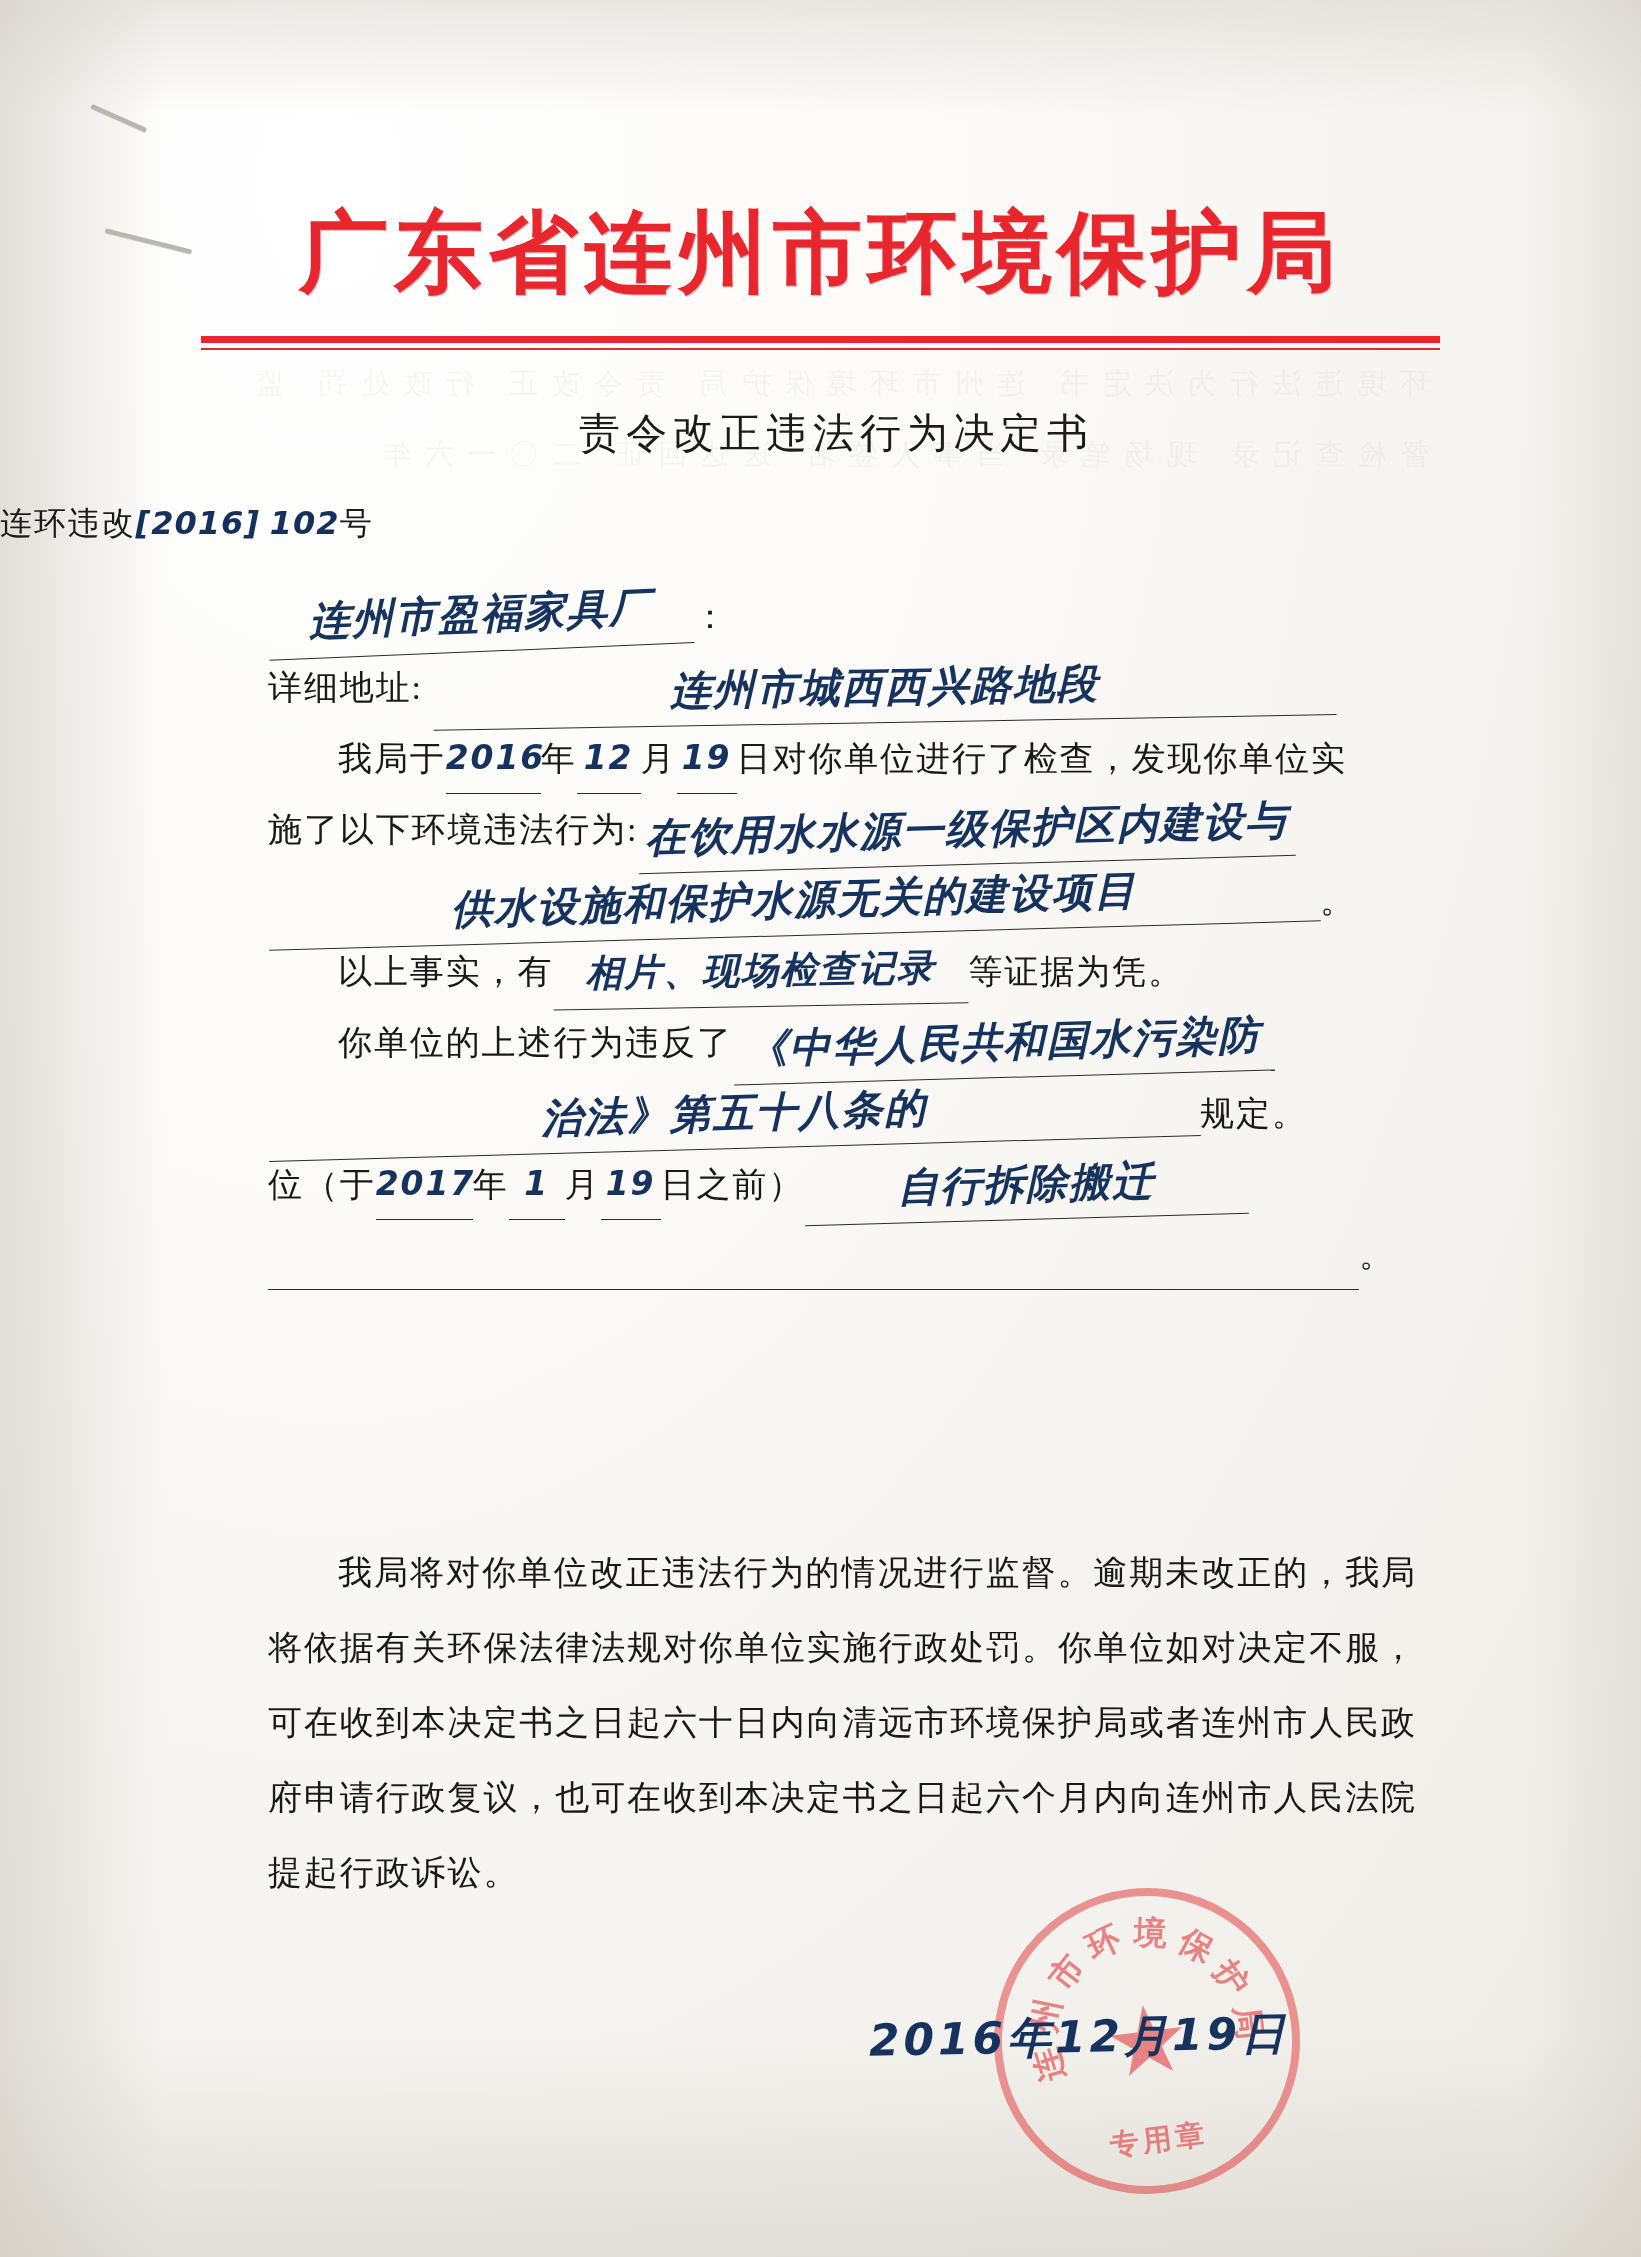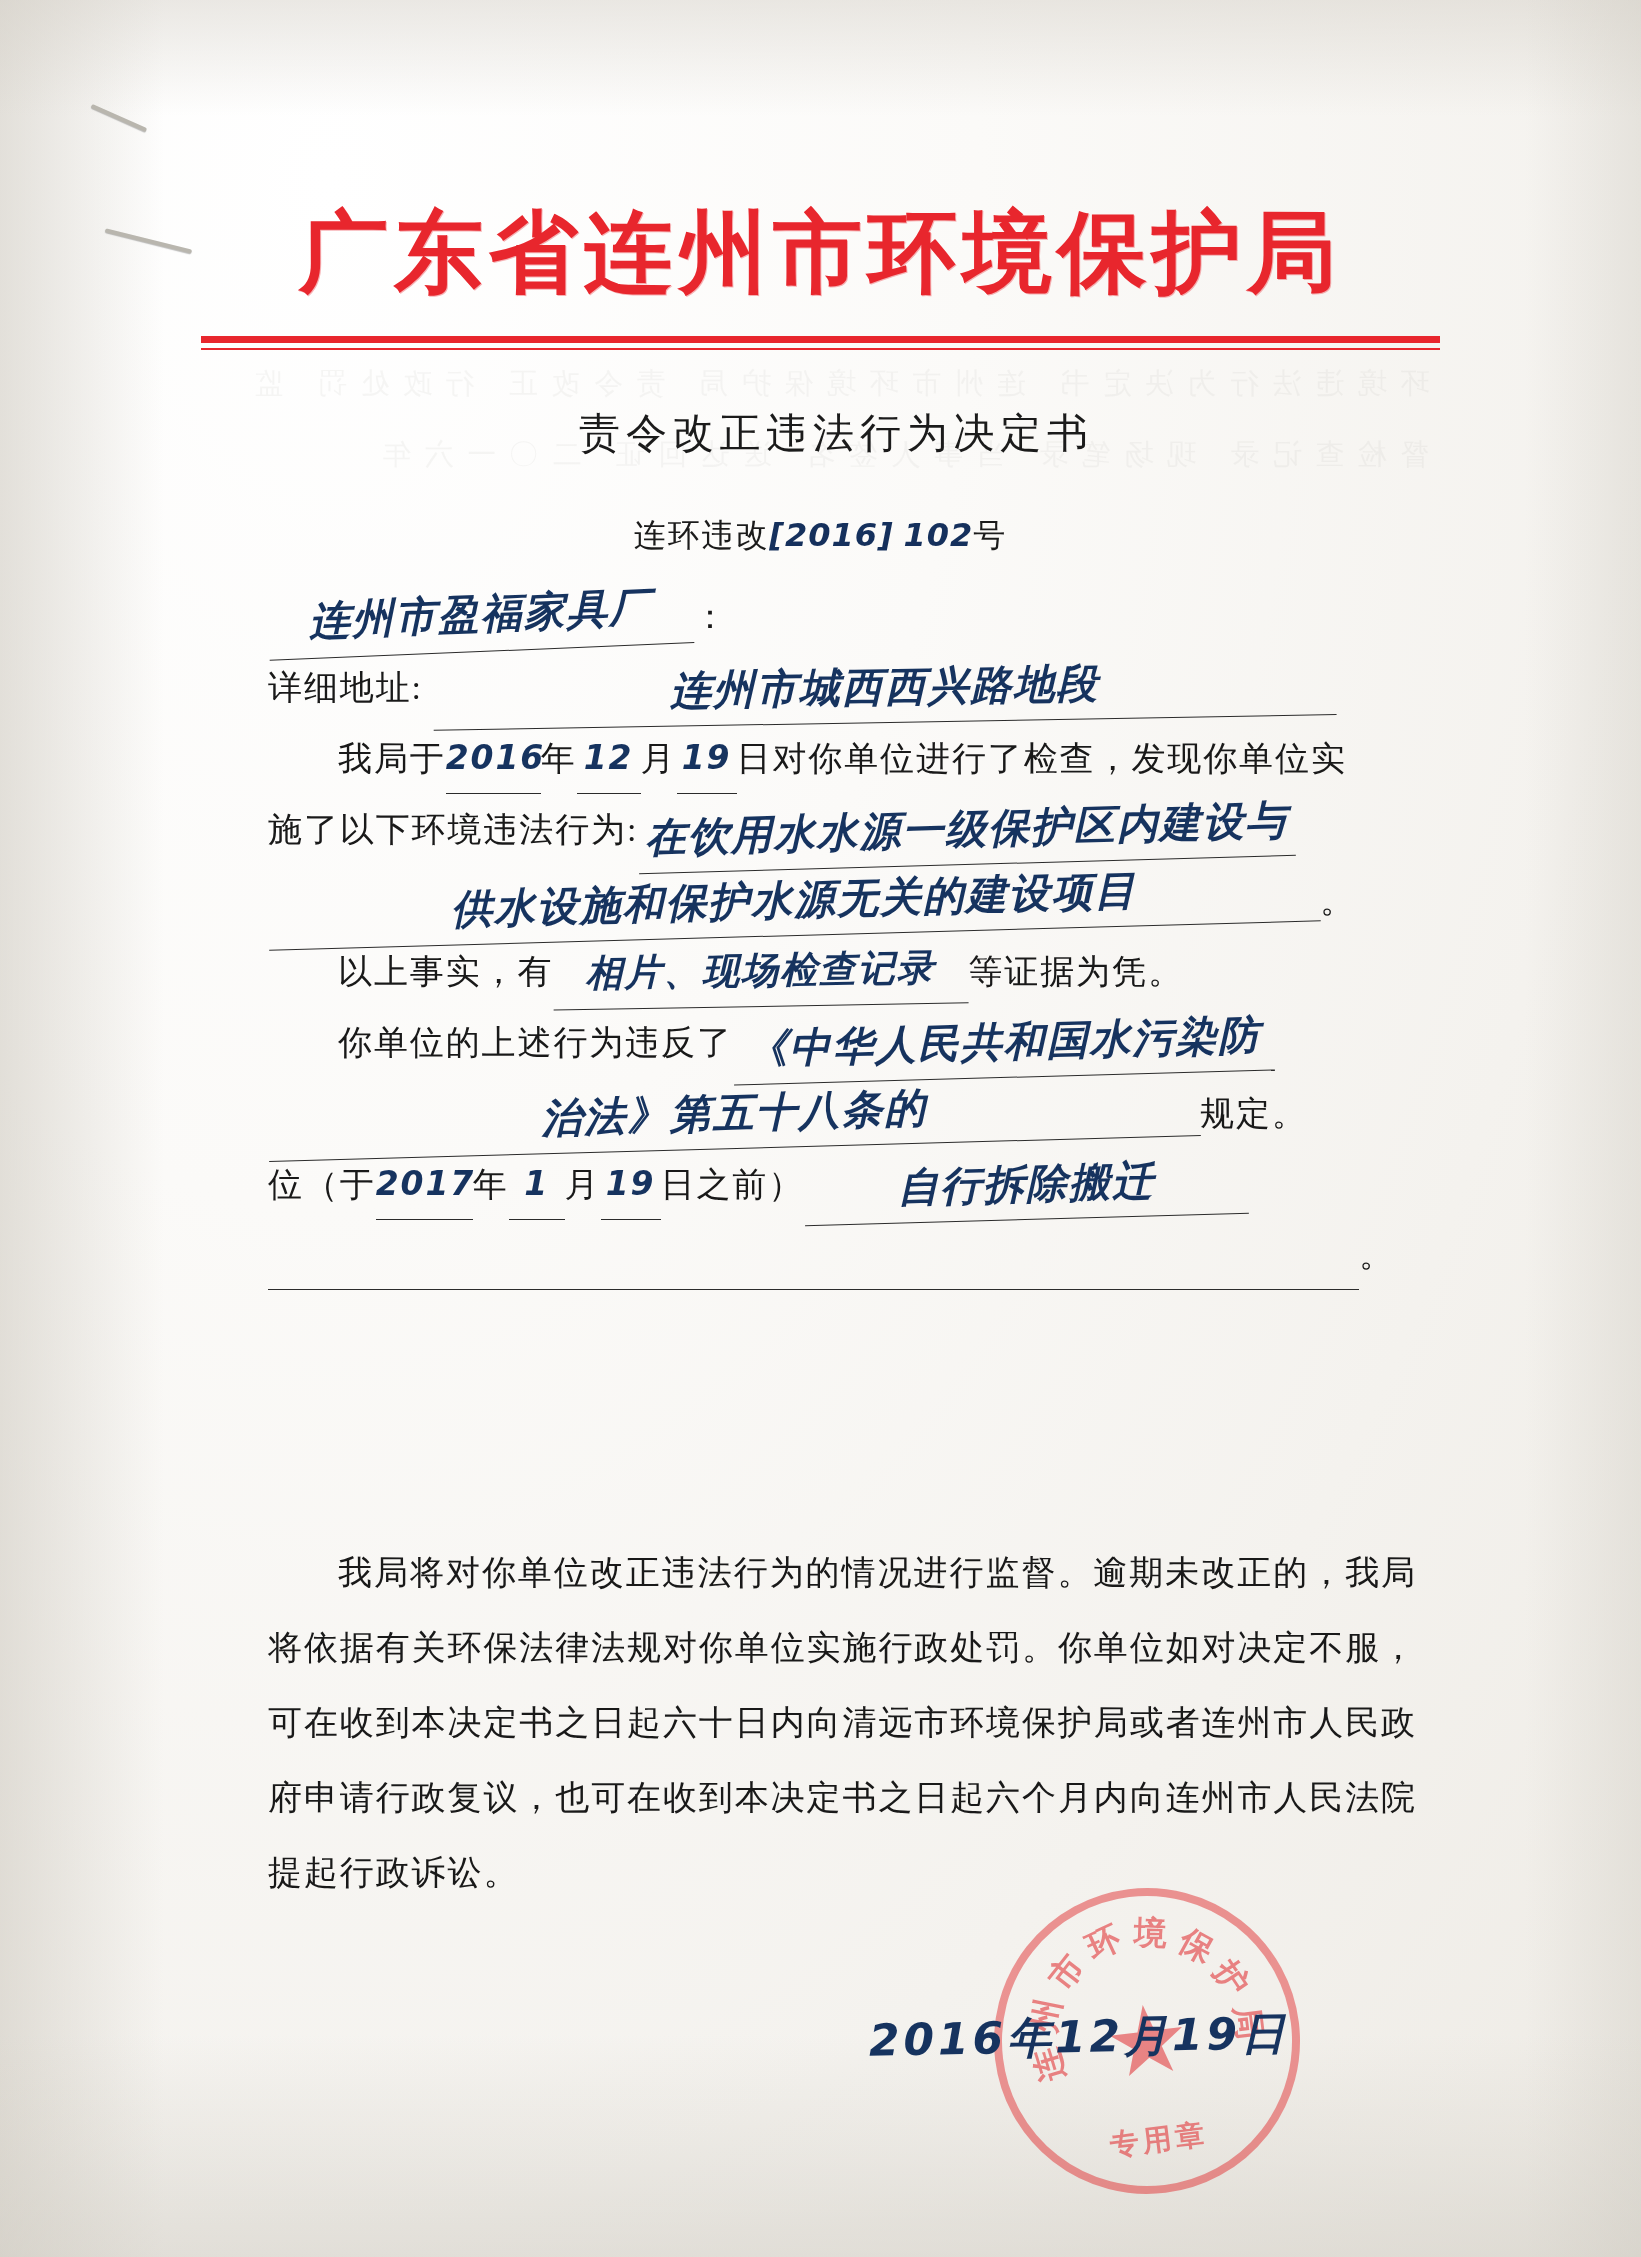--- a/index.html
+++ b/index.html
@@ -101,25 +101,24 @@
     left: 16px; width: 100%;
     text-align: center;
     font-size: 41px;
     letter-spacing: 5.8px;
     color: #1b1b1b;
   }
   .doc-number {
     position: absolute;
     top: 502px;
     left: 0; width: 100%;
-    text-align: center;
+    text-align: left;
     font-size: 32px;
     letter-spacing: 1.9px;
     color: #1b1b1b;
-    margin-top: 12px;
   }
   .hand-inline {
     font-family: "DejaVu Sans", sans-serif;
     color: #15305c;
     font-style: italic;
     font-weight: bold;
     letter-spacing: 1px;
   }
 
   

